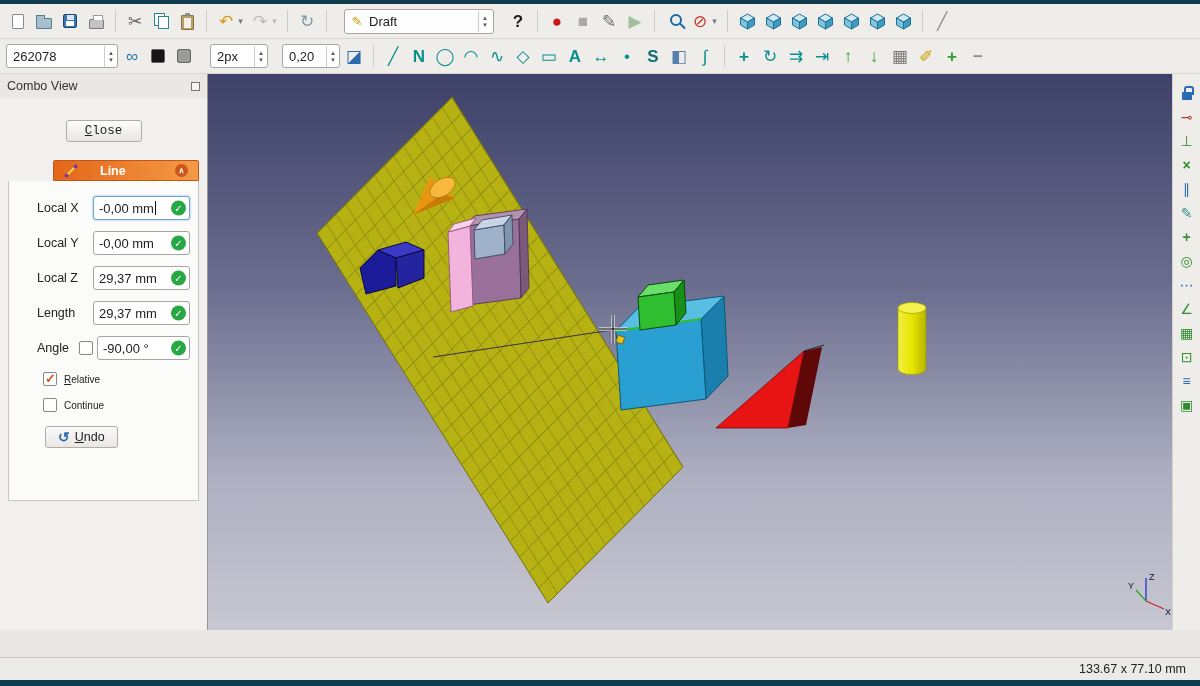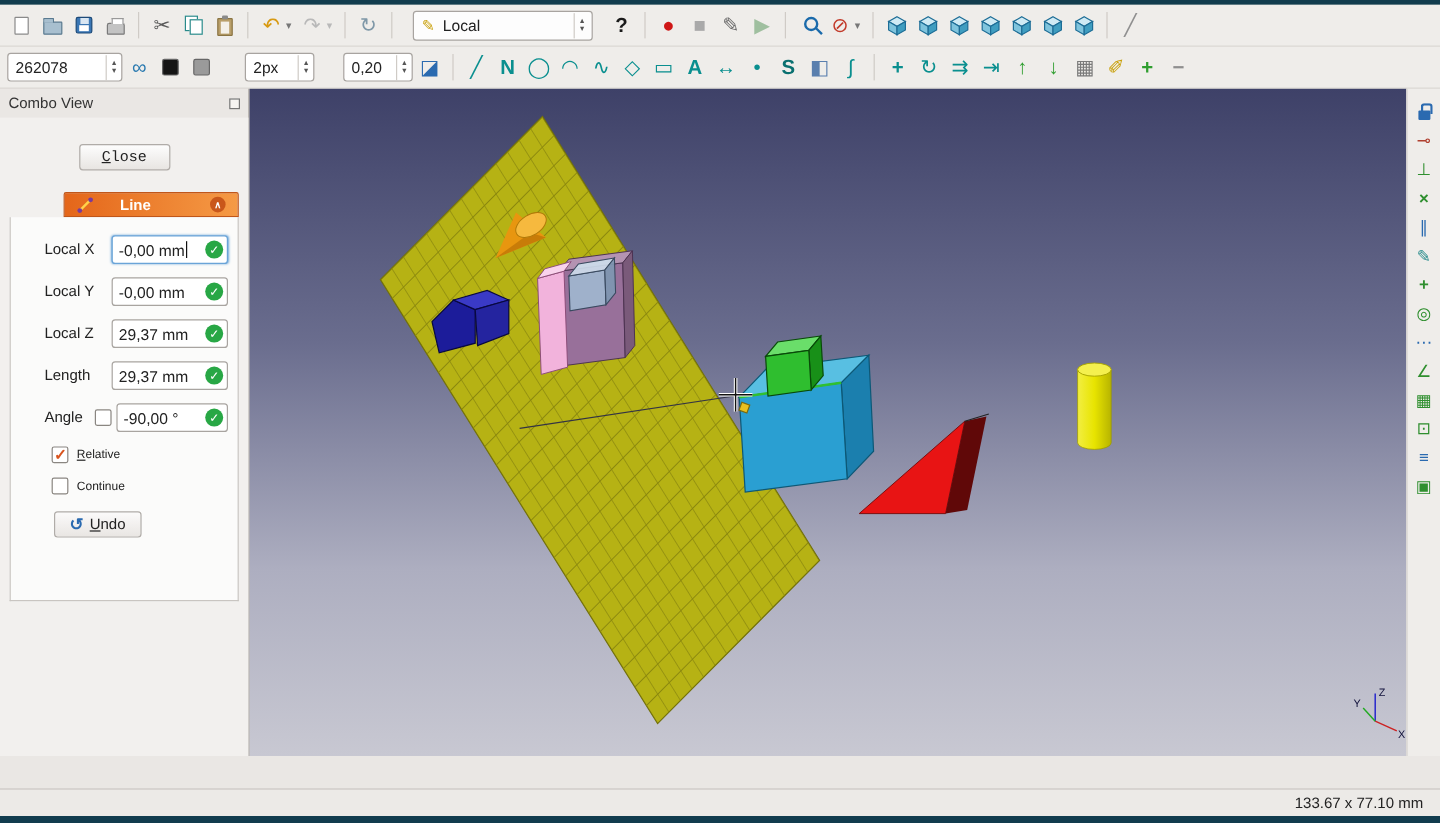--- a/index.html
+++ b/index.html
@@ -55,23 +55,23 @@
   
   .wb-combo{display:inline-flex;align-items:center;gap:4px;width:150px;height:25px;background:#fdfdfd;
             border:1px solid #a8a4a0;border-radius:3px;padding:0 2px 0 4px;margin:0 10px;flex:0 0 auto;}
   .wb-combo .wbic{width:16px;font-size:13px;color:#c9a00a;}
   .wb-label{flex:1;font-size:13px;color:#222;}
   .spincol{display:flex;flex-direction:column;align-items:center;justify-content:center;
            width:13px;height:21px;border-left:1px solid #cfcbc6;color:#555;flex:0 0 auto;}
   .spincol span{font-size:7px;line-height:7px;}
   .coordbox,.spinbox{display:inline-flex;align-items:center;height:24px;background:#fff;
             border:1px solid #a8a4a0;border-radius:3px;padding:0 0 0 6px;font-size:13px;flex:0 0 auto;}
-  .coordbox{width:96px;}
+  .coordbox{width:112px;}
   .coordbox .cval,.spinbox .sval{flex:1;}
-  .spinbox{width:58px;margin-left:22px;}
+  .spinbox{width:58px;margin-left:12px;}
 
   
   .combo-view{position:absolute;left:0;top:74px;width:208px;height:556px;background:var(--panel_bg);
               border-right:1px solid #9a9692;display:flex;flex-direction:column;}
   .cv-header{height:24px;display:flex;align-items:center;justify-content:space-between;
              padding:0 7px;font-size:12.5px;color:#333;}
   .float-ic{width:9px;height:9px;border:1px solid #777;background:#f6f4f2;}
   .cv-tabs{height:26px;display:flex;align-items:flex-end;padding-left:4px;gap:1px;
            border-bottom:1px solid #b8b4b0;}
   .cv-tab{height:23px;padding:0 12px;display:flex;align-items:center;font-size:12.5px;
@@ -145,21 +145,21 @@
           <span class="mi-floppy"></span>
         </span><span class="tbi">
           <span class="mi-printer"></span>
         </span><span class="tsep"></span><span class="tbi" style="color: rgb(90, 90, 90);">✂</span><span class="tbi">
           <span class="mi-copy"></span>
         </span><span class="tbi">
           <span class="mi-paste"></span>
         </span><span class="tsep"></span><span class="tbi" style="color: rgb(216, 154, 18);">↶</span><span class="tbi dd" style="color: rgb(119, 119, 119);">▾</span><span class="tbi" style="color: rgb(185, 185, 185);">↷</span><span class="tbi dd" style="color: rgb(185, 185, 185);">▾</span><span class="tsep"></span><span class="tbi" style="color: rgb(127, 152, 168);">↻</span><span class="tsep"></span></span>
     <div class="wb-combo">
       <span class="tbi wbic">✎</span>
-      <span class="wb-label">Local</span>
+      <span class="wb-label">Draft</span>
       <span class="spincol">
         <span>▴</span>
         <span>▾</span>
       </span>
     </div>
     <span class="tlist"><span class="tbi bold" style="color: rgb(26, 26, 26);">?</span><span class="tsep"></span><span class="tbi" style="color: rgb(207, 22, 22);">●</span><span class="tbi" style="color: rgb(169, 169, 169);">■</span><span class="tbi" style="color: rgb(107, 107, 107);">✎</span><span class="tbi" style="color: rgb(159, 191, 159);">▶</span><span class="tsep"></span><span class="tbi">
           <span class="mi-zoom"></span>
         </span><span class="tbi" style="color: rgb(194, 58, 42);">⊘</span><span class="tbi dd" style="color: rgb(119, 119, 119);">▾</span><span class="tsep"></span><span class="tbi">
           <svg width="19" height="19" viewBox="0 0 19 19">
   <polygon points="9.5,2 16.5,6 9.5,10 2.5,6" fill="#cfeaf4" stroke="#1d6d96" stroke-width="1"></polygon>

